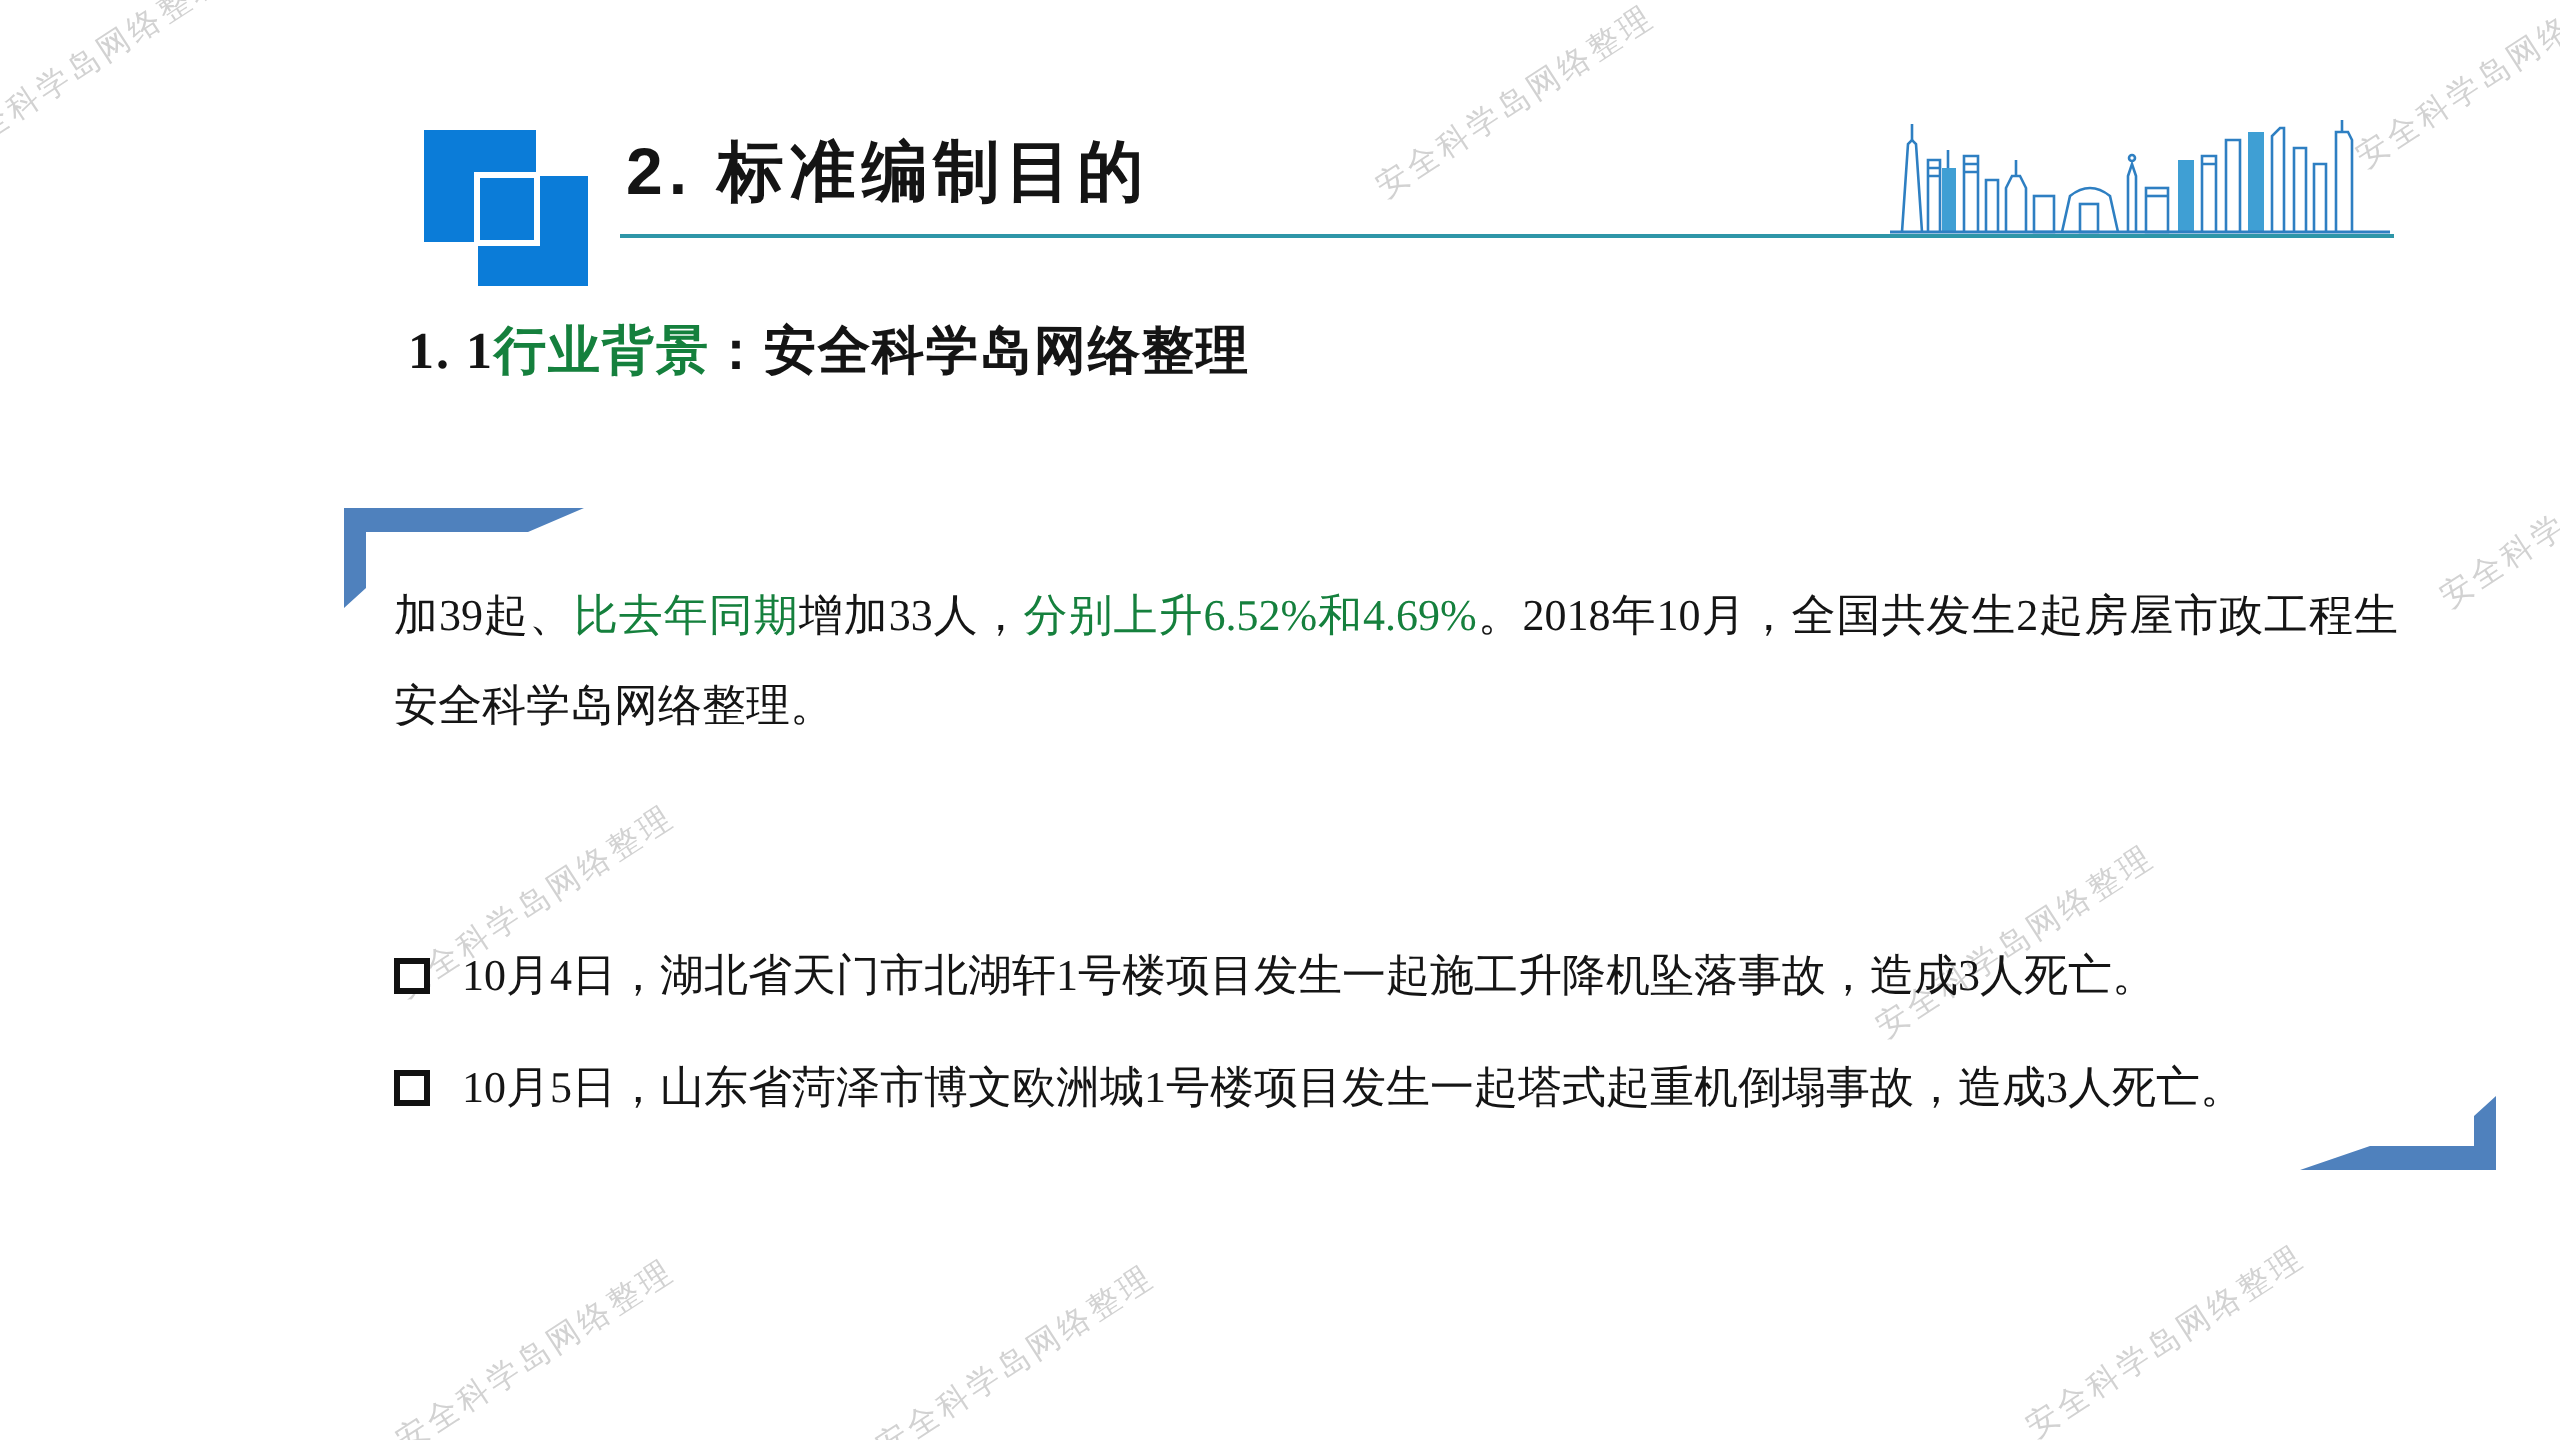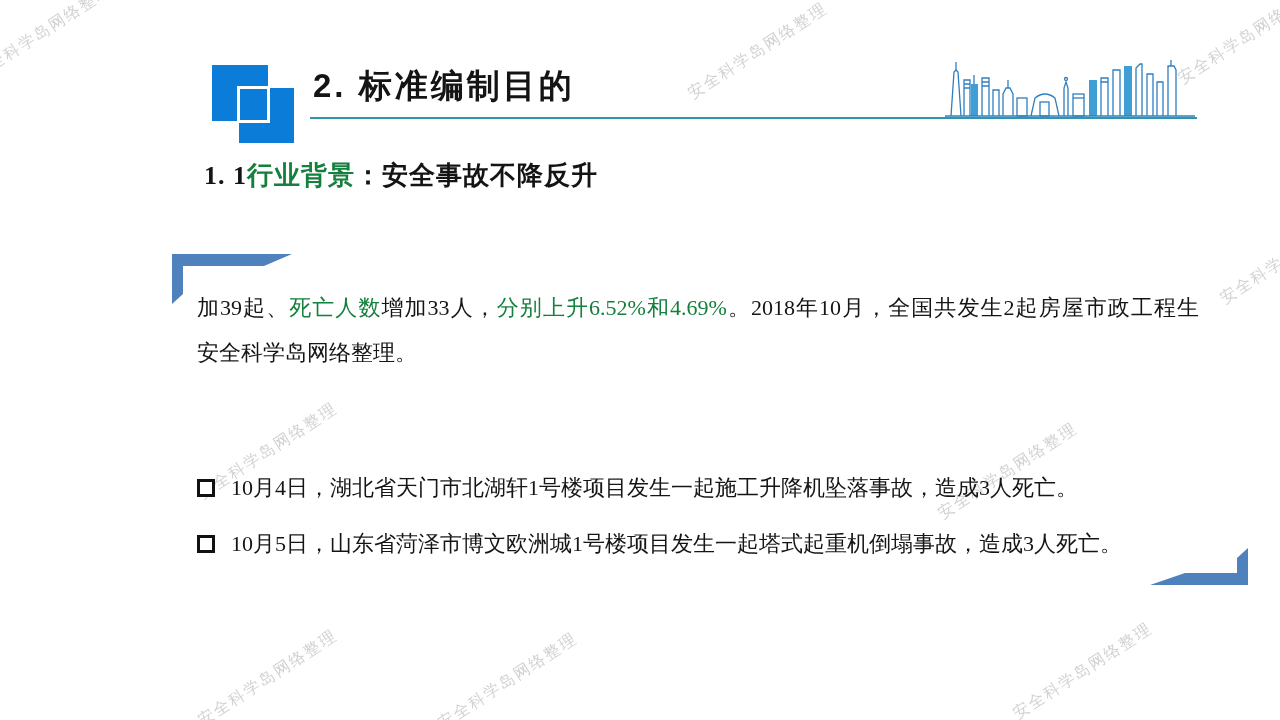--- a/index.html
+++ b/index.html
@@ -85,32 +85,32 @@
       </g>
       <g fill="#3f9fd4" stroke="none">
         <rect x="26" y="24" width="7" height="32"></rect>
         <rect x="144" y="20" width="8" height="36"></rect>
         <rect x="179" y="6" width="8" height="50"></rect>
       </g>
       <path d="M0 56 H250" stroke="#2e7fc2" stroke-width="1.6" fill="none"></path>
     </svg>
 
     <div class="subtitle">
-      <span>1. 1</span><span class="red">行业背景</span><span>：安全事故不降反升</span>
+      <span>1. 1</span><span class="red">行业背景</span><span>：安全科学岛网络整理</span>
     </div>
 
     <svg class="bracket" style="left:172px;top:252px;" width="125" height="58">
       <polygon points="0,2 120,2 92,14 11,14 11,42 0,52" fill="#4f81bd"></polygon>
     </svg>
     <svg class="bracket" style="left:1145px;top:545px;" width="105" height="45">
       <polygon points="5,40 103,40 103,3 92,13 92,28 40,28" fill="#4f81bd"></polygon>
     </svg>
 
     <div class="para">
-      <div class="para-line"><span>加39起、</span><span class="red">死亡人数</span><span>增加33人，</span><span class="red">分别上升6.52%和4.69%</span><span>。2018年10月，全国共发生2起房屋市政工程生</span></div>
+      <div class="para-line"><span>加39起、</span><span class="red">比去年同期</span><span>增加33人，</span><span class="red">分别上升6.52%和4.69%</span><span>。2018年10月，全国共发生2起房屋市政工程生</span></div>
       <div class="para-line last"><span>安全科学岛网络整理。</span></div>
     </div>
 
     <div class="bullets">
       <div class="bullet-row">
         <span class="bullet-sq"></span>
         <span>10月4日，湖北省天门市北湖轩1号楼项目发生一起施工升降机坠落事故，造成3人死亡。</span>
       </div>
       <div class="bullet-row">
         <span class="bullet-sq"></span>

